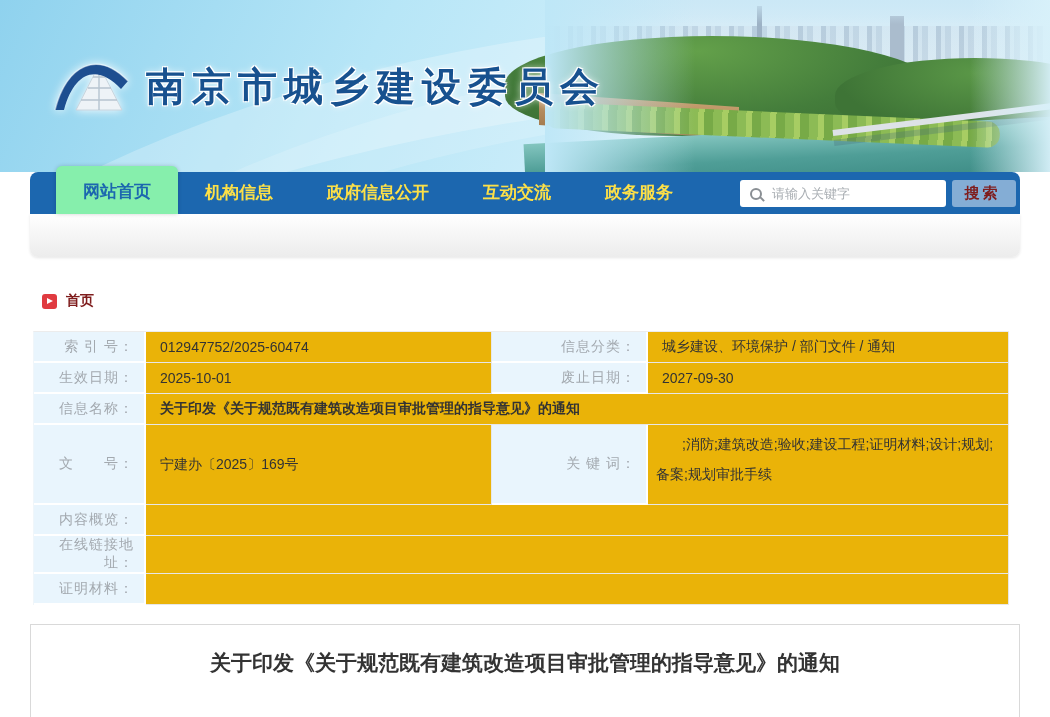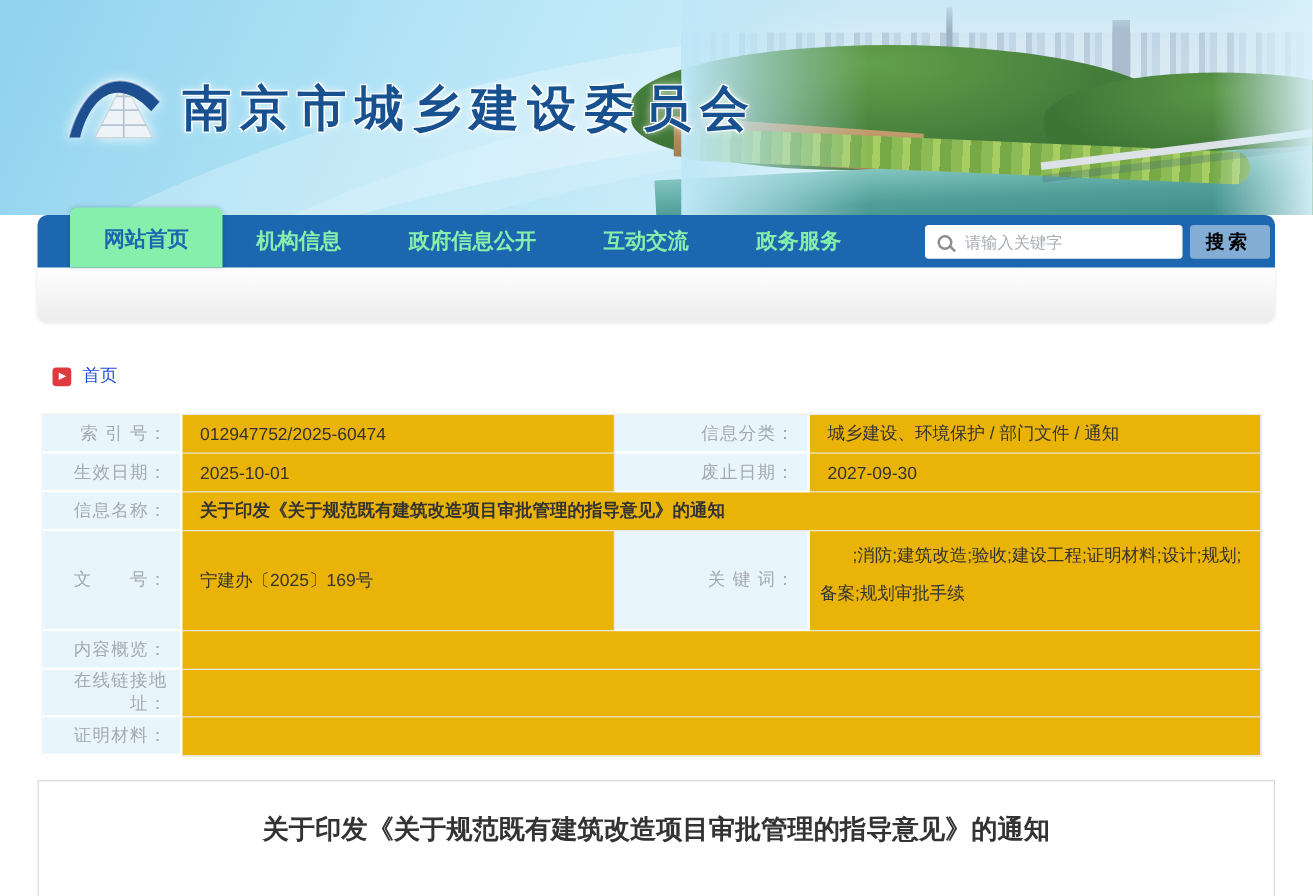--- a/index.html
+++ b/index.html
@@ -61,48 +61,48 @@
     font-size:39px; font-weight:900; color:#17518f; letter-spacing:7px;
     text-shadow:-1px -1px 0 #fff,1px -1px 0 #fff,-1px 1px 0 #fff,1px 1px 0 #fff,
       0 0 7px rgba(255,255,255,.9);
     white-space:nowrap;
   }
 
   
   .nav-card { margin:0 30px; position:relative; }
   .nav-bar { height:42px; background:#1c67af; border-radius:8px 8px 0 0; position:relative; }
   .nav-tabs { display:flex; padding-left:26px; height:42px; }
-  .tab { color:#86efac; font-weight:bold; font-size:17px; padding:0 27px; line-height:42px;
+  .tab { color:#fde047; font-weight:bold; font-size:17px; padding:0 27px; line-height:42px;
     cursor:pointer; white-space:nowrap; }
   .tab.active { background:#86efac; color:#1c67af; border-radius:6px 6px 0 0;
     margin-top:-6px; height:48px; line-height:52px; box-shadow:0 0 4px rgba(0,0,0,.18); }
   .search-box { position:absolute; right:4px; top:8px; display:flex; align-items:center; }
   .search-input-wrap { position:relative; width:206px; height:27px; background:#fff;
     border-radius:3px; display:flex; align-items:center; }
   .search-icon { position:relative; width:12px; height:12px; margin:0 8px 0 10px;
     border:2px solid #8a8f94; border-radius:50%; flex:0 0 auto; }
   .search-icon::after { content:""; position:absolute; width:6px; height:2px;
     background:#8a8f94; transform:rotate(45deg); right:-5px; bottom:-2px; }
   .search-input { border:none; outline:none; width:160px; font-size:13px; color:#a21caf;
     font-family:inherit; background:transparent; }
   .search-input::placeholder { color:#a9aeb3; }
-  .search-btn { width:64px; height:27px; margin-left:6px; background:#84add5; color:#000000;
+  .search-btn { width:64px; height:27px; margin-left:6px; background:#84add5; color:#7f1d1d;
     border:none; border-radius:3px; font-size:15px; font-weight:bold; letter-spacing:3px;
     cursor:pointer; font-family:inherit; padding-left:3px; }
   .nav-panel { height:43px; background:linear-gradient(180deg,#ffffff 0%,#ececec 100%);
     border-radius:0 0 8px 8px; box-shadow:0 1px 3px rgba(0,0,0,.10); }
 
   
   .breadcrumb { margin:35px 30px 0 42px; display:flex; align-items:center; font-size:14px; }
   .crumb-icon { position:relative; width:15px; height:15px; background:#e03a40;
     border-radius:3px; margin-right:9px; flex:0 0 auto; }
   .crumb-icon i { position:absolute; left:5px; top:4px; width:0; height:0;
     border-left:6px solid #fff; border-top:3.5px solid transparent;
     border-bottom:3.5px solid transparent; }
-  .crumb-link { color:#1d4ed8; text-decoration:none; }
+  .crumb-link { color:#7f1d1d; text-decoration:none;font-weight:bold; }
 
   
   .info-table { margin:21px 30px 0 33px; border-collapse:separate; border-spacing:0;
     width:975px; table-layout:fixed; font-size:14px; border-top:1px solid #ececec;
     border-left:1px solid #f0f6fa; }
   .info-table td { height:31px; padding:0; vertical-align:middle; }
   td.lbl { background:#e9f5fd; color:#a3a9af; text-align:right; padding-right:10px;
     border-right:2px solid #fff; border-bottom:2px solid #fff; letter-spacing:1px;margin-top:44px; }
   td.val { color:#333; padding-left:14px; border-bottom:1px solid #e7e7e7;
     border-right:1px solid #e7e7e7; background:#eab308; }

